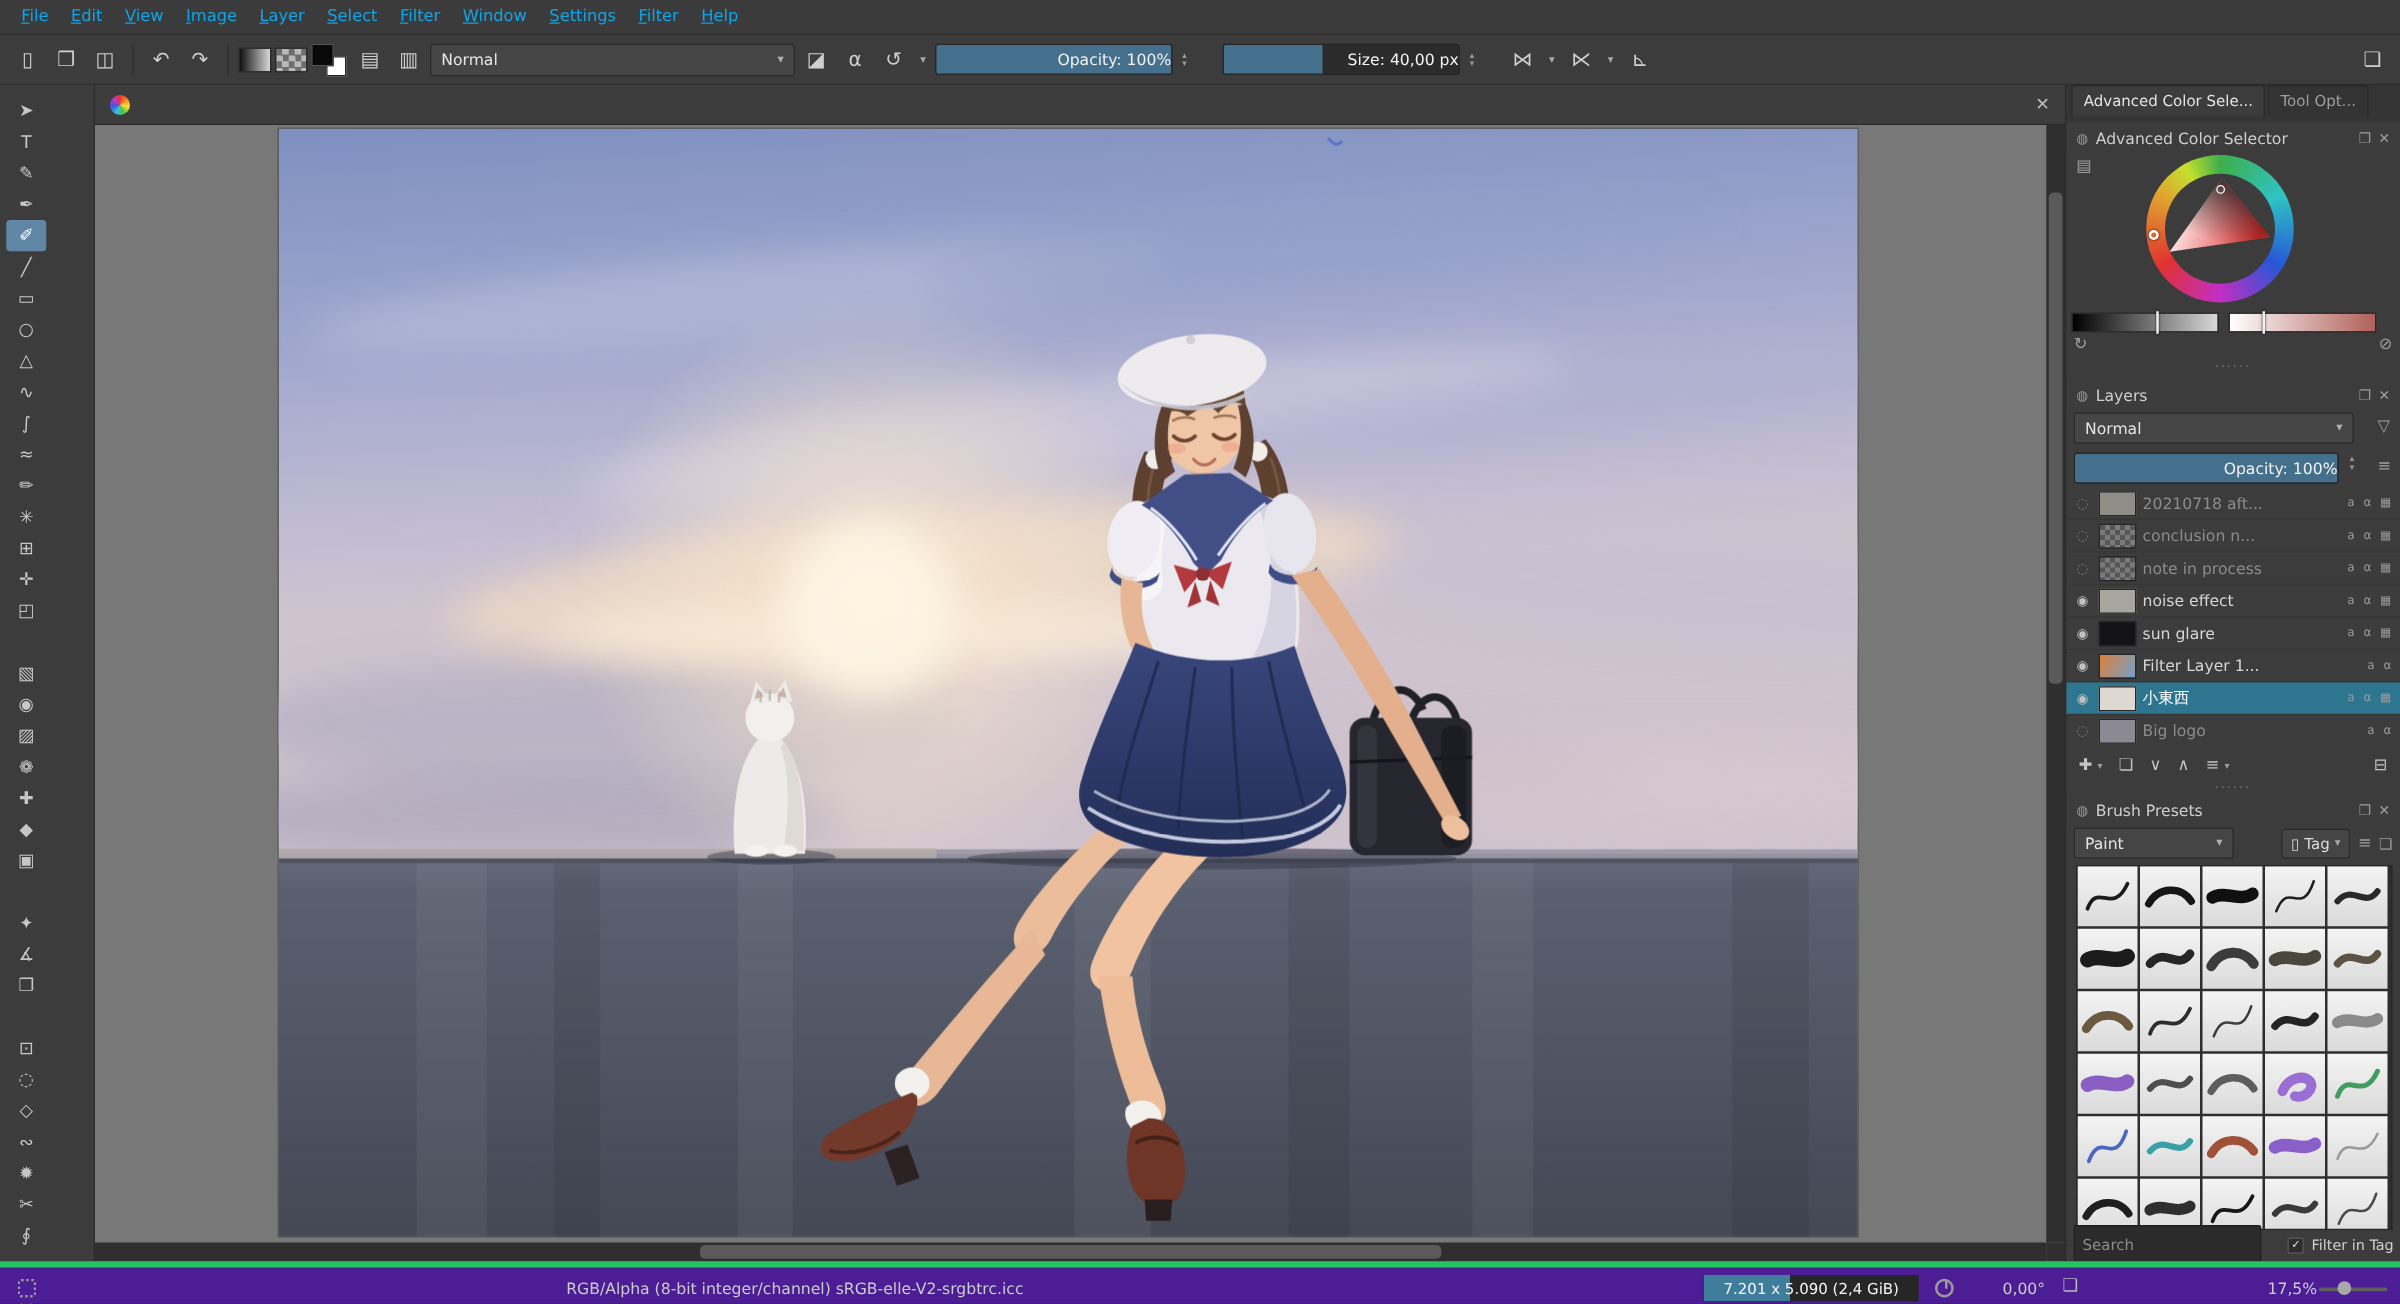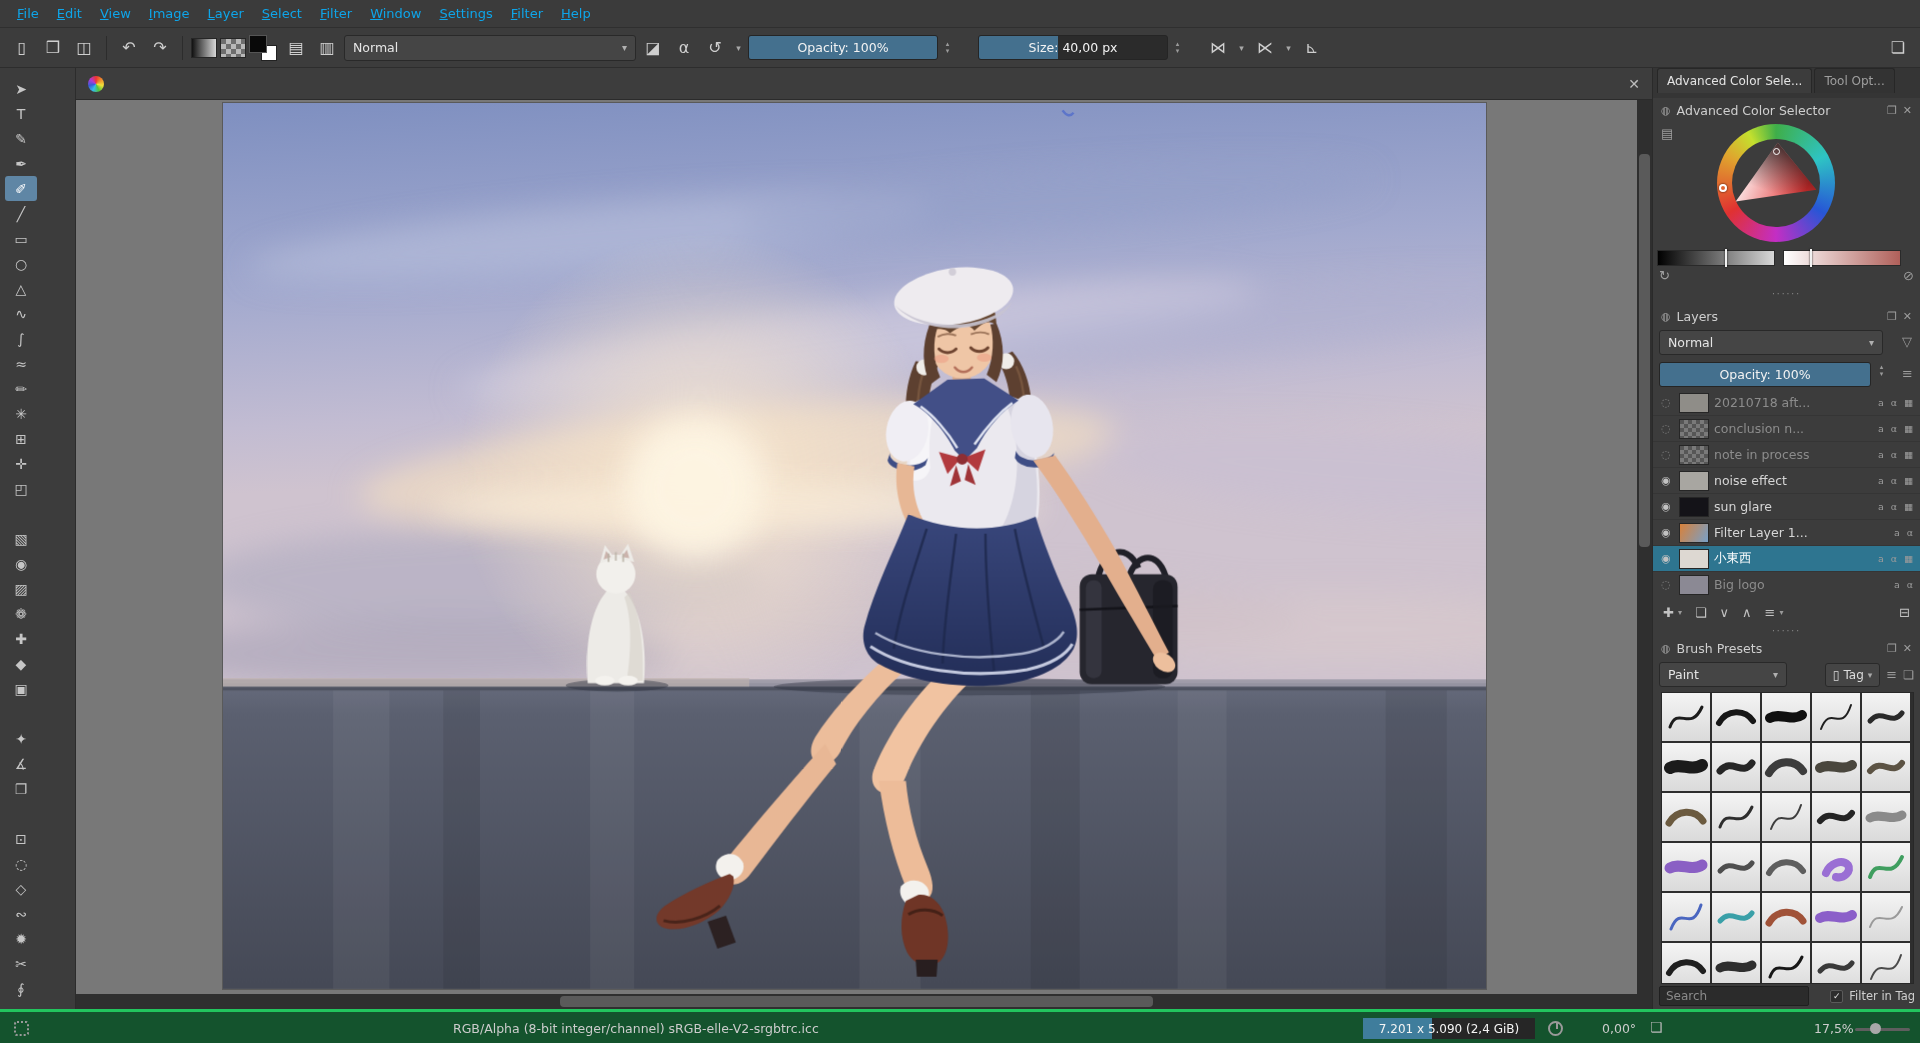--- a/index.html
+++ b/index.html
@@ -15,21 +15,21 @@
 .tbtn{min-width:28px;height:28px;display:flex;align-items:center;justify-content:center;color:#cfcfcf;font-size:16px;border-radius:3px}
 .tbtn.small{min-width:13px;font-size:9px;color:#a8a8a8}
 .sep{width:1px;height:24px;background:#2c2c2c;margin:0 5px}
 .gradbox{width:26px;height:20px;border:1px solid #262626;background:linear-gradient(90deg,#111,#d8d8d8)}
 .patbox{width:26px;height:20px;border:1px solid #262626;background:repeating-conic-gradient(#b9b9b9 0% 25%,#6e6e6e 0% 50%) 0 0/10px 10px}
 .fgbg{position:relative;width:30px;height:26px}
 .fgbg .bgc{position:absolute;right:2px;bottom:0;width:16px;height:16px;background:#fff;border:1px solid #222}
 .fgbg .fgc{position:absolute;left:0;top:0;width:18px;height:18px;background:#090909;border:1px solid #555}
 .dropdown{display:flex;align-items:center;height:26px;background:#454545;border:1px solid #292929;border-radius:3px;padding:0 8px;gap:6px;font-size:12.5px;color:#e6e6e6}
 .dropdown .caret{margin-left:auto;font-size:10px;color:#b0b0b0}
-.slider-box{position:relative;height:25px;border:1px solid #252525;background:#2b2b2b;border-radius:3px;overflow:hidden;display:flex;align-items:center;justify-content:center}
+.slider-box{position:relative;height:25px;border:1px solid #252525;background:#2b2b2b;border-radius:3px;overflow:hidden;display:flex;align-items:center;justify-content:flex-end}
 .slider-fill{position:absolute;left:0;top:0;bottom:0;background:#44708e}
 .slider-label{position:relative;font-size:12.5px;color:#f2f2f2;z-index:1}
 .spin{display:flex;flex-direction:column;justify-content:center;width:13px;gap:1px}
 .spin span{font-size:7px;line-height:6px;color:#9a9a9a;text-align:center}
 
 .toolbox{position:absolute;left:0;top:68px;width:76px;bottom:34px;background:#3c3c3c;border-right:1px solid #2c2c2c;display:flex;flex-wrap:wrap;align-content:flex-start;padding:8px 5px;column-gap:2px}
 .tool{width:32px;height:25px;display:flex;align-items:center;justify-content:center;font-size:14px;color:#c6c6c6;border-radius:3px}
 .tool.selected{background:#5f86a5;color:#fff}
 .tool.spacer{visibility:hidden}
 
@@ -75,26 +75,26 @@
 .layer-row .licons{font-size:9.5px;color:#9b9b9b;letter-spacing:2px;white-space:nowrap}
 .layer-row.selected .lname{color:#fff}
 .layer-actions{position:absolute;left:0;right:0;top:531px;height:26px;display:flex;align-items:center;gap:13px;padding:0 10px;font-size:13px;color:#c2c2c2}
 .la-caret{font-size:8px;color:#9a9a9a;margin-left:-9px}
 .row{position:absolute;display:flex;align-items:center}
 .tagbtn{display:flex;align-items:center;gap:4px;height:24px;background:#454545;border:1px solid #292929;border-radius:3px;padding:0 7px;font-size:12px;color:#dcdcdc}
 .brush-grid{position:absolute;left:8px;right:6px;top:624px;height:292px;overflow:hidden;display:flex;flex-wrap:wrap;gap:2px;background:#2e2e2e;border:1px solid #282828;align-content:flex-start}
 .bcell{width:48px;height:48px;background:linear-gradient(#f4f4f4,#dadada)}
 .bcell svg{width:100%;height:100%;display:block}
 .search-row{position:absolute;left:6px;right:5px;bottom:2px;height:22px;display:flex;align-items:center;gap:6px}
-.search-input{width:150px;height:20px;background:#2b2b2b;border:1px solid #1f1f1f;border-radius:2px;color:#22c55e;font-size:12px;padding:0 6px;font-family:inherit}
+.search-input{width:150px;height:32px;background:#2b2b2b;border:1px solid #1f1f1f;border-radius:2px;color:#22c55e;font-size:12px;padding:0 6px;font-family:inherit}
 .search-input::placeholder{color:#8b8b8b}
 .cb{width:13px;height:13px;background:#2d2d2d;border:1px solid #5a5a5a;border-radius:2px;display:flex;align-items:center;justify-content:center;font-size:9px;color:#e2e2e2;margin-left:auto}
 .cb-label{font-size:11.5px;color:#cfcfcf}
 
-.statusbar{position:absolute;left:0;right:0;bottom:0;height:34px;background:#14532d;border-top:3px solid #22c55e;font-size:12.5px;color:#ccc}
+.statusbar{position:absolute;left:0;right:0;bottom:0;height:34px;background:#4c1d95;border-top:5px solid #22c55e;font-size:12.5px;color:#ccc}
 .selbox{position:absolute;left:14px;top:9px;width:15px;height:15px;border:2px dotted #9a9a9a;border-radius:3px}
 .profile{position:absolute;left:453px;top:9px}
 .membox{position:absolute;left:1363px;top:6px;width:172px;height:21px;background:#262626;overflow:hidden;display:flex;align-items:center;justify-content:center}
 .memfill{position:absolute;left:0;top:0;bottom:0;background:#3f7d9c}
 .memtext{position:relative;font-size:12px;color:#f4f4f4}
 .dial{position:absolute;left:1548px;top:9px;width:15px;height:15px;border:2px solid #9a9a9a;border-radius:50%}
 .dial::after{content:"";position:absolute;left:50%;top:-1px;width:2px;height:7px;background:#9a9a9a}
 .angle{position:absolute;left:1602px;top:9px}
 .zfit{position:absolute;left:1650px;top:7px;font-size:14px;color:#b8b8b8}
 .zoomtext{position:absolute;left:1814px;top:9px}

